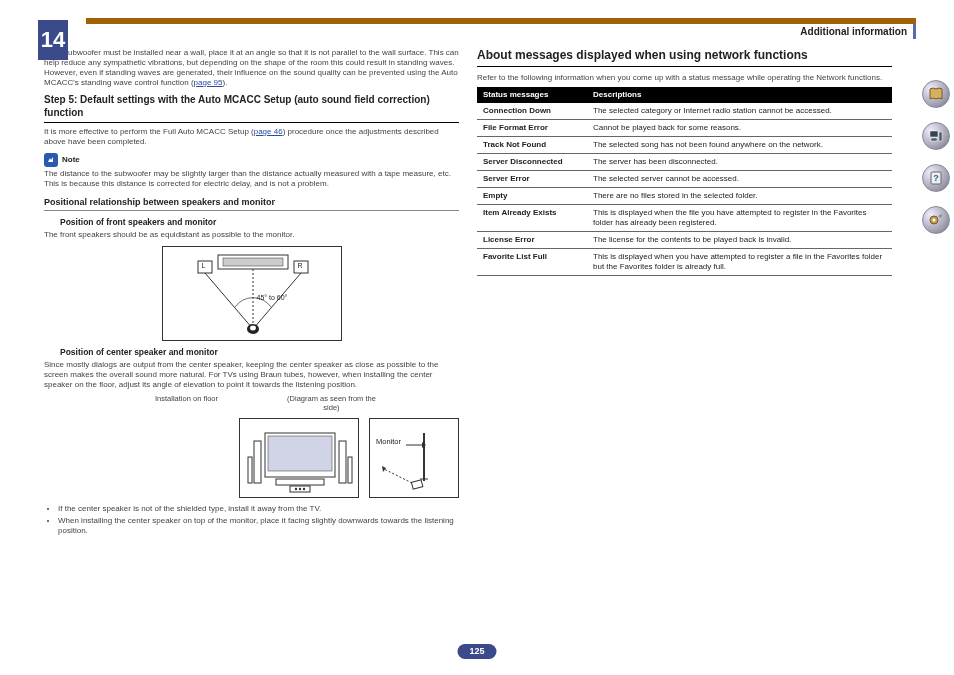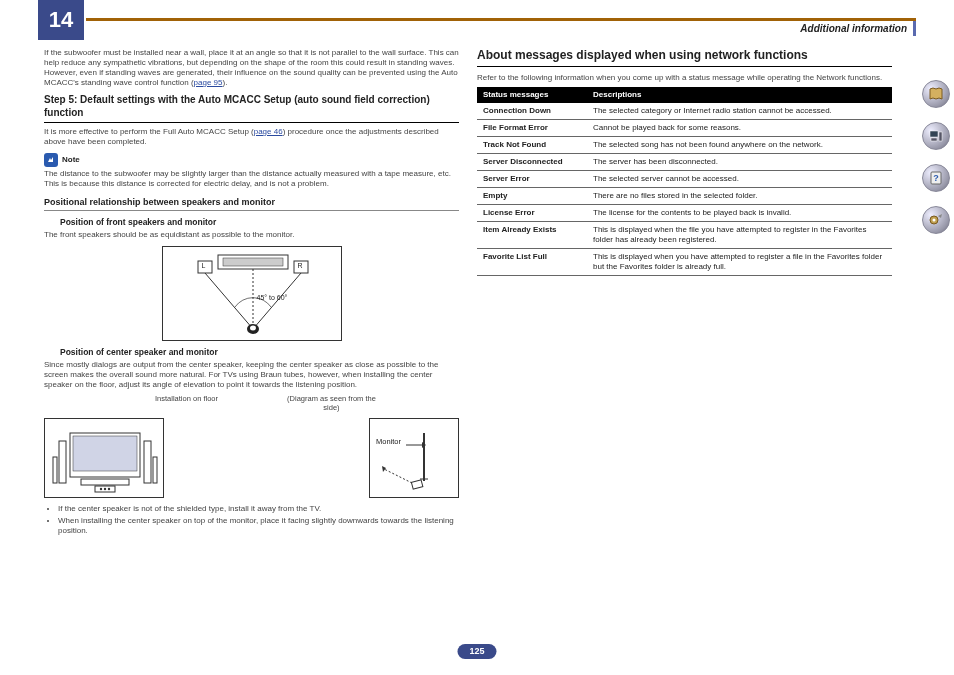--- a/index.html
+++ b/index.html
@@ -10,39 +10,38 @@
     background: #fff;
     position: relative;
     color: #222;
     font-size: 8px;
     line-height: 1.25;
     overflow: hidden;
   }
   .header-bar {
     height: 26px;
     margin: 18px 38px 0 86px;
-    border-top: 3px solid #a16207;
+    border-top: 6px solid #a16207;
     display: flex;
     justify-content: flex-end;
     align-items: flex-start;
-    font-style: italic;
   }
   .header-title {
     font-size: 10px;
     font-weight: bold;
     color: #222;
     padding-top: 2px;
     border-right: 3px solid #5a6aaf;
     padding-right: 6px;
   }
   .chapter-badge {
     position: absolute;
-    top: 0;
+    top: 20px;
     left: 38px;
-    width: 46px;
+    width: 30px;
     height: 40px;
     background: #3a4a8a;
     color: #fff;
     font-size: 22px;
     font-weight: bold;
     display: flex;
     align-items: center;
     justify-content: center;
   }
   .content {
@@ -82,21 +81,21 @@
     width: 14px; height: 14px; border-radius: 3px; background: #2a5aaf;
     display:flex;align-items:center;justify-content:center;
   }
   .note-text { font-weight: bold; font-size:8px;}
   .diagram {
     border: 1px solid #333;
     margin: 6px auto;
     background:#fff;
   }
   .diag1 { width:180px; height:95px; position:relative; display:block;}
-  .diag2-wrap { display:flex; gap:10px; justify-content:space-between; margin:6px 0;}
+  .diag2-wrap { display:flex; gap:10px; justify-content:flex-end; margin:6px 0;}
   .diag2a { width:120px; height:80px; border:1px solid #333; position:relative;}
   .diag2b { width:90px; height:80px; border:1px solid #333; position:relative;}
   .caption { font-size:7.5px; text-align:center; color:#444;}
   ul.bullets { list-style: disc; padding-left: 14px; margin-top:4px;}
   ul.bullets li { margin-bottom:2px; color:#444;}
 
   table.status {
     width: 100%;
     border-collapse: collapse;
     font-size: 8px;
@@ -274,26 +273,26 @@
           </tr>
         <tr>
             <td>Server Error</td>
             <td>The selected server cannot be accessed.</td>
           </tr>
         <tr>
             <td>Empty</td>
             <td>There are no files stored in the selected folder.</td>
           </tr>
         <tr>
+            <td>Item Already Exists</td>
+            <td>This is displayed when the file you have attempted to register in the Favorites folder has already been registered.</td>
+          </tr>
+        <tr>
             <td>License Error</td>
             <td>The license for the contents to be played back is invalid.</td>
-          </tr>
-        <tr>
-            <td>Item Already Exists</td>
-            <td>This is displayed when the file you have attempted to register in the Favorites folder has already been registered.</td>
           </tr>
         <tr>
             <td>Favorite List Full</td>
             <td>This is displayed when you have attempted to register a file in the Favorites folder but the Favorites folder is already full.</td>
           </tr>
       </tbody>
     </table>
   </div>
 </div>
 

